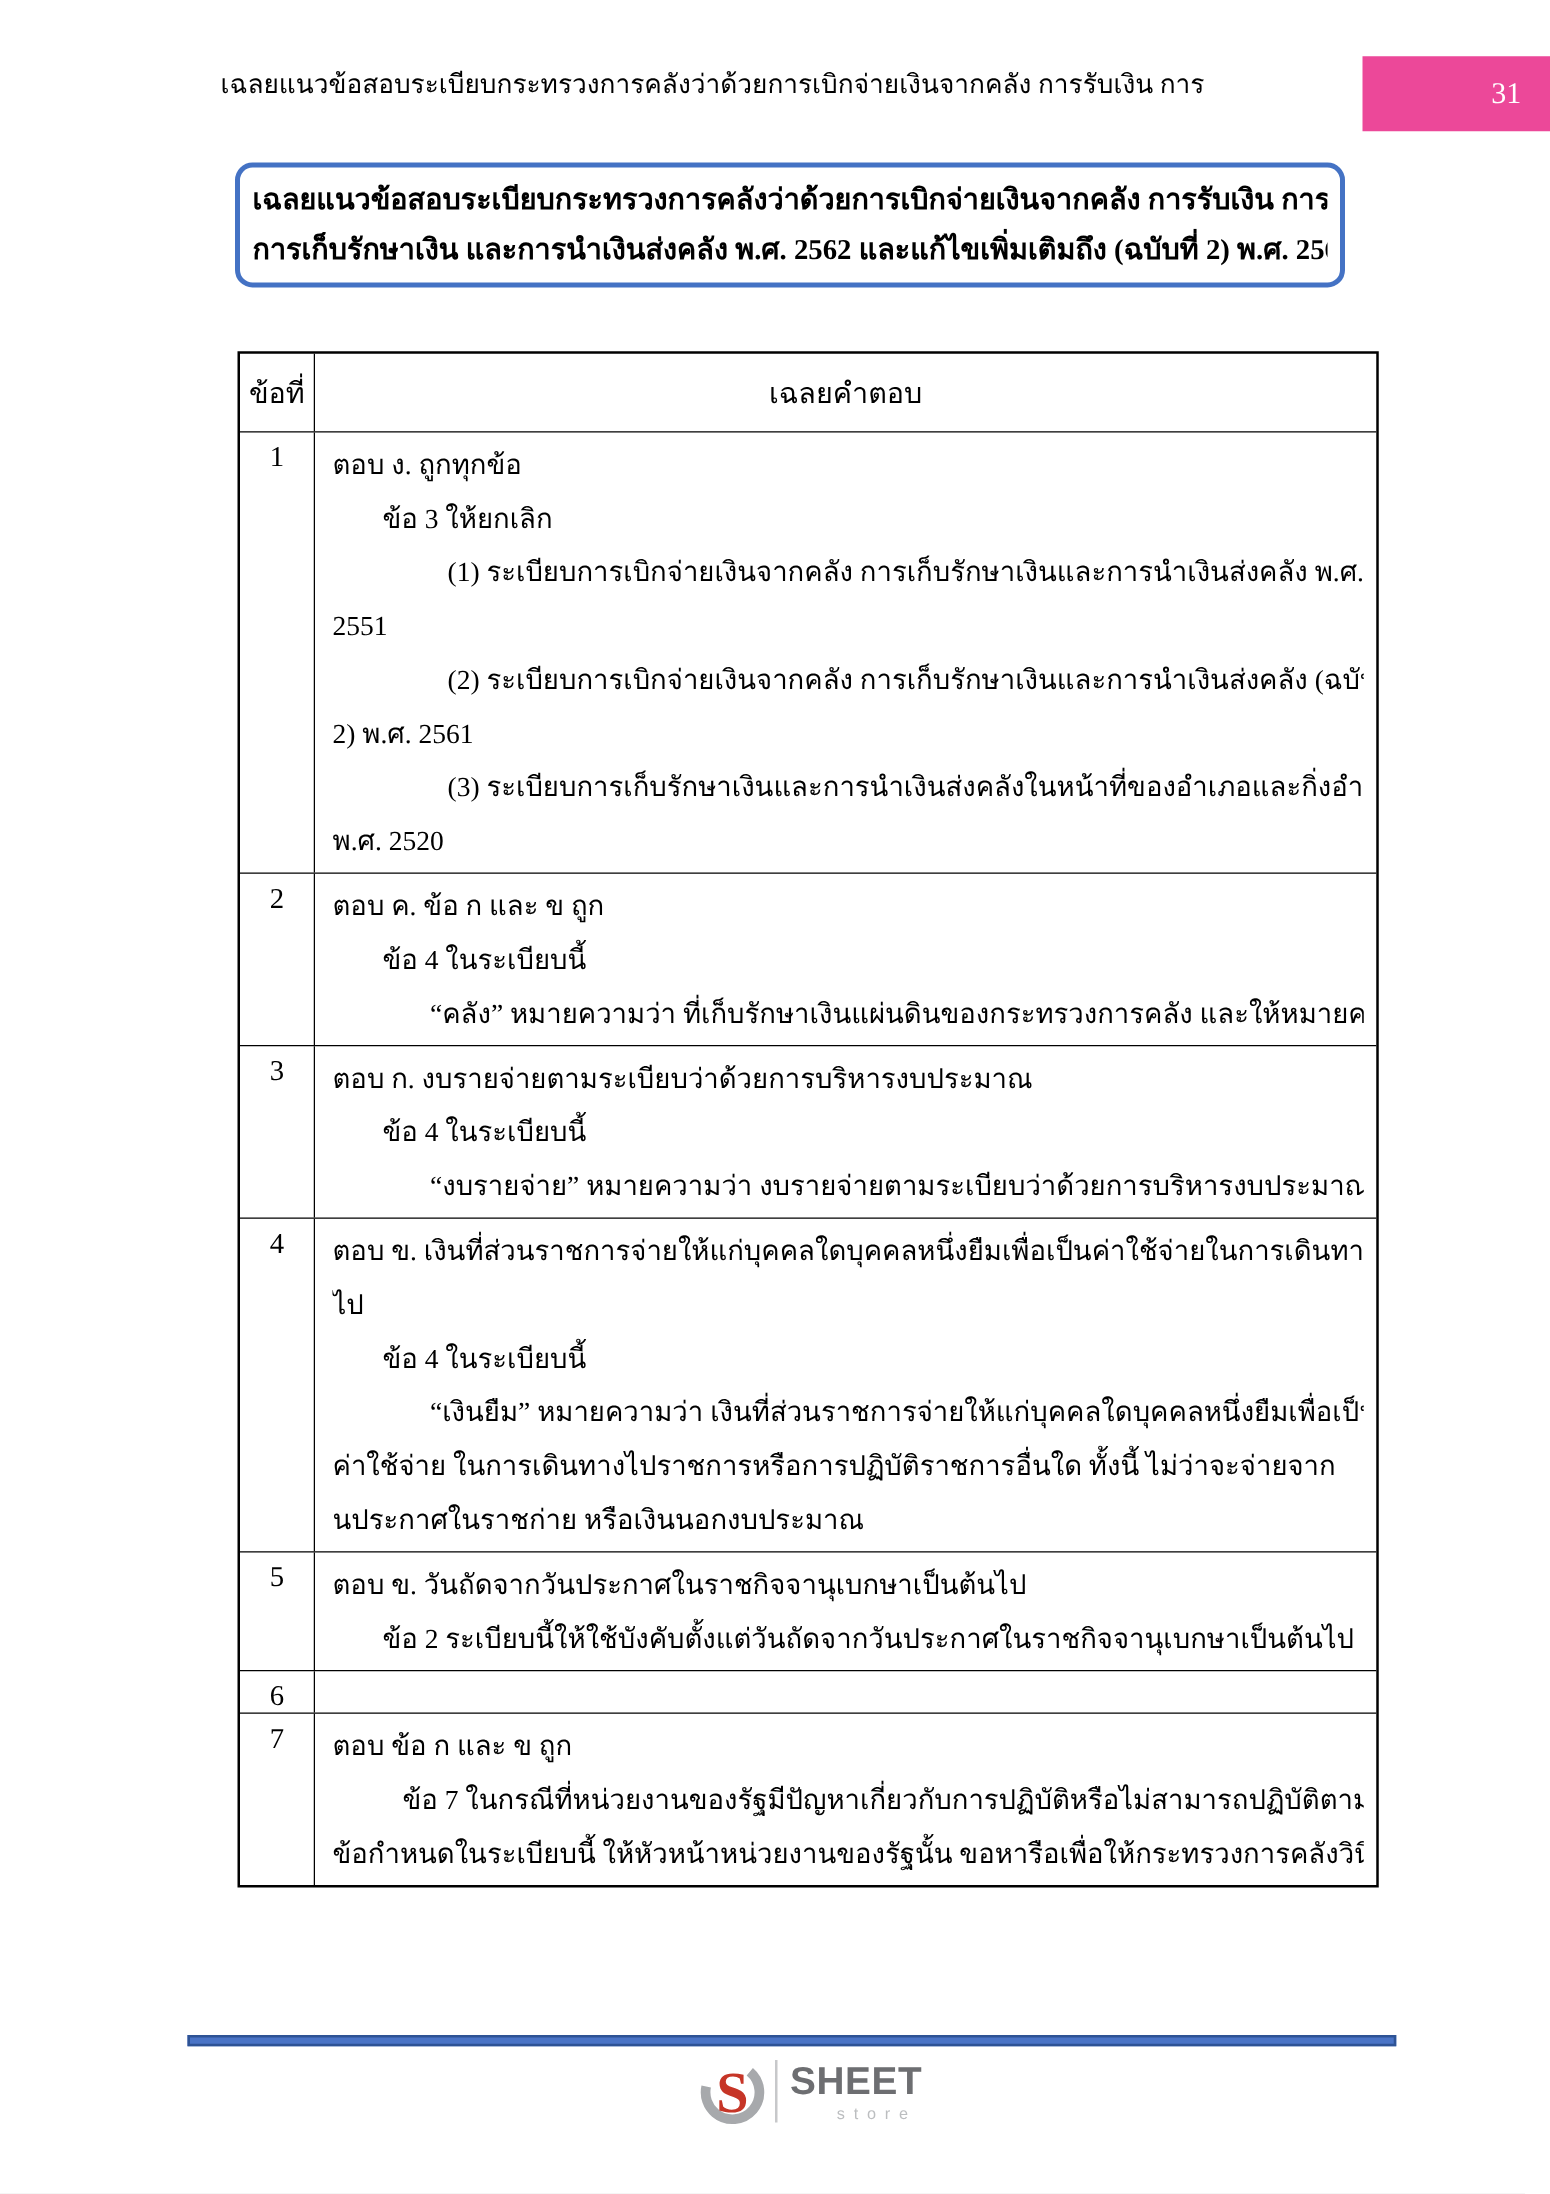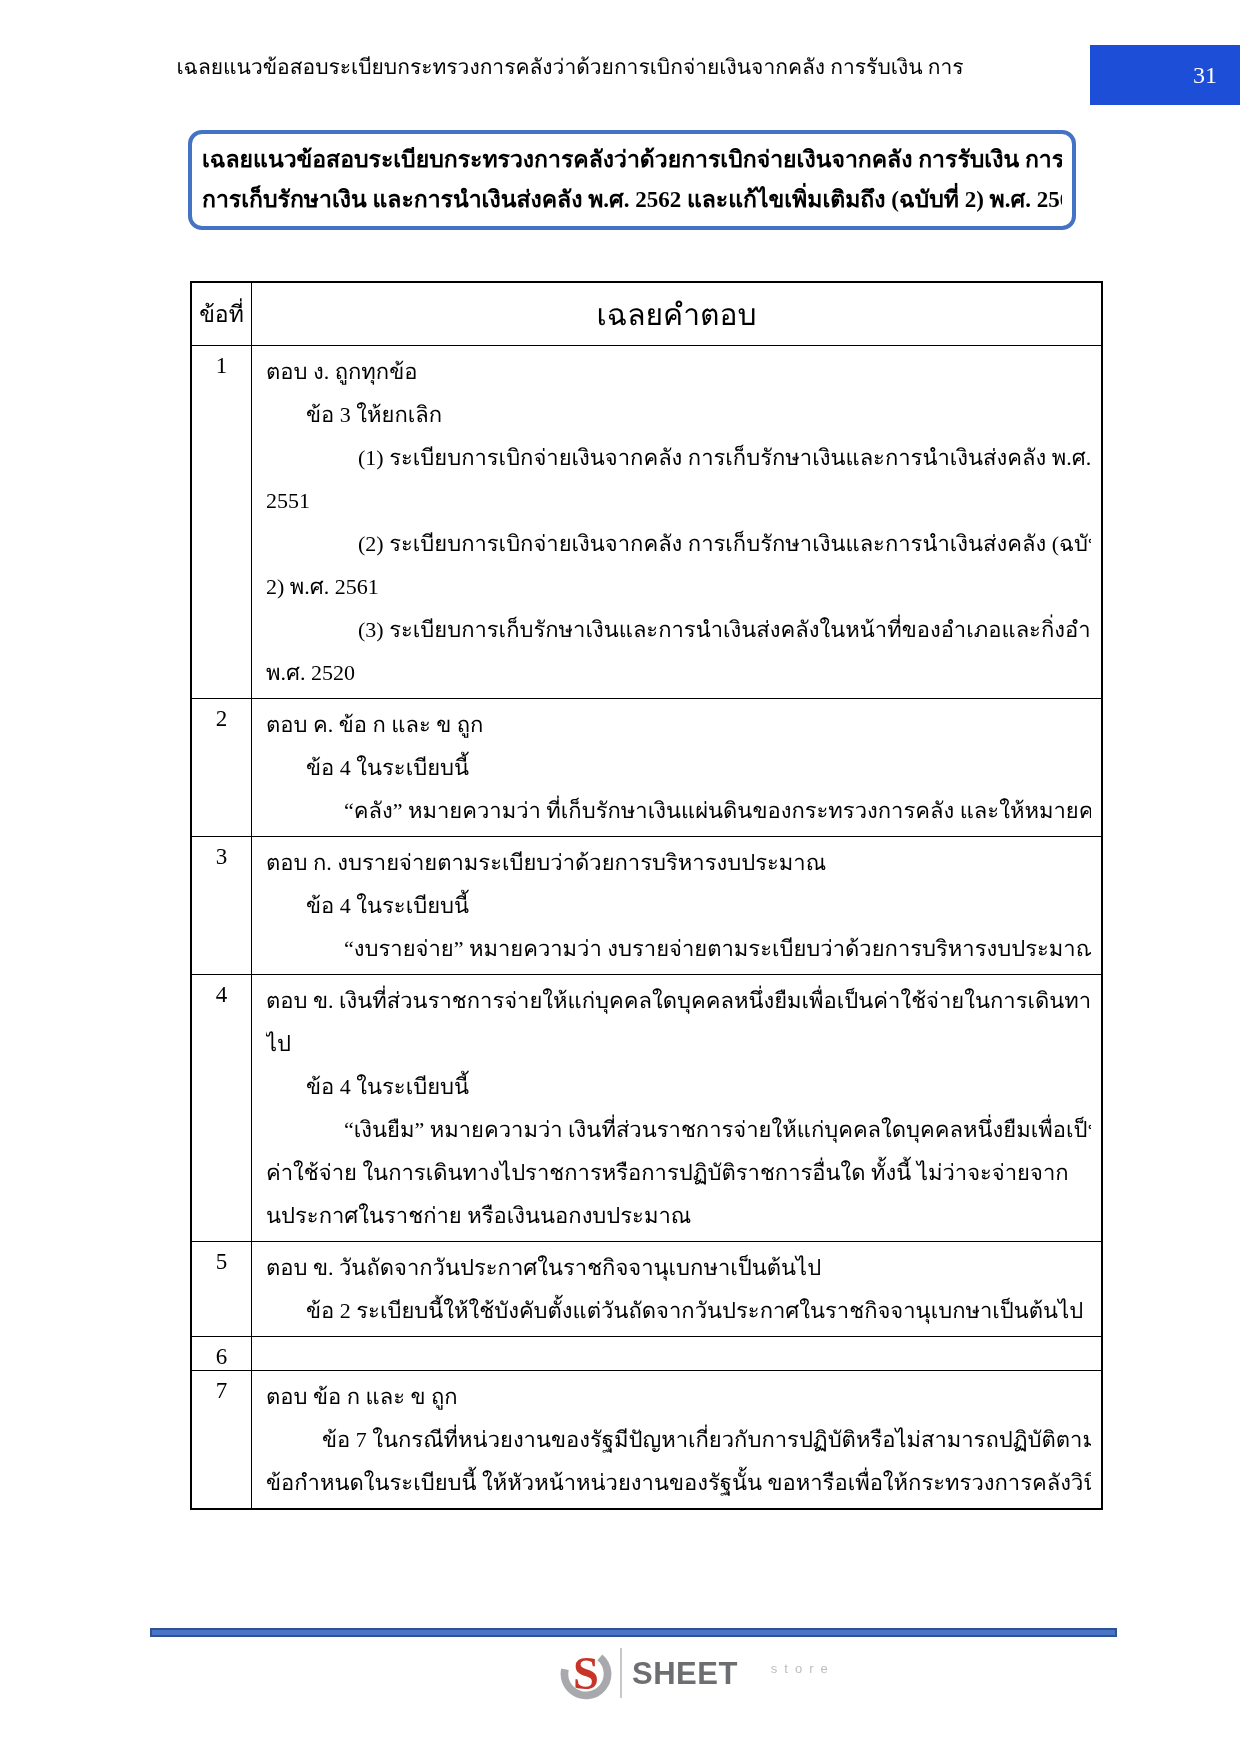--- a/index.html
+++ b/index.html
@@ -13,21 +13,21 @@
     overflow:hidden;
   }
   
   .running-header{
     position:absolute;left:120px;top:50px;width:900px;
     text-align:center;font-size:21px;line-height:34px;
     white-space:nowrap;overflow:hidden;
   }
   .page-num-box{
     position:absolute;left:1090px;top:45px;width:150px;height:60px;
-    background:#1d4ed8;color:#fff;
+    background:#ec4899;color:#fff;
     display:flex;align-items:center;justify-content:center;
     box-sizing:border-box;padding-left:80px;
     font-size:24px;
   }
   
   .title-box{
     position:absolute;left:188px;top:130px;width:888px;
     box-sizing:border-box;
     border:4px solid #4472C4;border-radius:14px;
     padding:6px 10px;
@@ -44,21 +44,21 @@
   }
   .trow{display:grid;grid-template-columns:60px 1fr;}
   .trow + .trow{border-top:1.5px solid #000;}
   .cell-no{
     border-right:1.5px solid #000;
     text-align:center;font-size:23px;
     padding-top:7px;
   }
   .thead .cell-no{padding-top:0;display:flex;align-items:center;justify-content:center;}
   .thead{height:62px;}
-  .thead .cell-head{display:flex;align-items:center;justify-content:center;font-size:30px;}
+  .thead .cell-head{display:flex;align-items:center;justify-content:center;font-size:23px;}
   .cell-ans{
     padding:4px 10px 4px 14px;
     line-height:43px;
     overflow:hidden;
   }
   .ln{white-space:nowrap;overflow:hidden;}
   .b{font-weight:normal;}
   .i1{padding-left:40px;}
   .i1b{padding-left:56px;}
   .i2{padding-left:92px;}
@@ -67,21 +67,21 @@
   .footer-bar{
     position:absolute;left:150px;top:1628px;width:963px;height:5px;
     background:#4A74C6;border:2px solid #2E5395;
   }
   .logo{
     position:absolute;left:560px;top:1642px;height:62px;
     display:flex;align-items:center;
   }
   .logo-icon{width:52px;height:62px;flex:0 0 auto;}
   .logo-divider{width:2px;height:50px;background:#C7C8CA;margin:0 10px 0 8px;}
-  .logo-text{display:flex;flex-direction:row;justify-content:center;text-align:center;}
+  .logo-text{display:flex;flex-direction:column;justify-content:center;text-align:center;}
   .logo-title{
     font-family:"Liberation Sans",sans-serif;
     font-weight:bold;font-size:31px;line-height:31px;color:#6D6E71;
     letter-spacing:0.5px;
   }
   .logo-subtitle{
     font-family:"Liberation Sans",sans-serif;
     font-size:13px;color:#BCBEC0;letter-spacing:7px;margin-top:3px;margin-left:33px;
   }
 </style>

